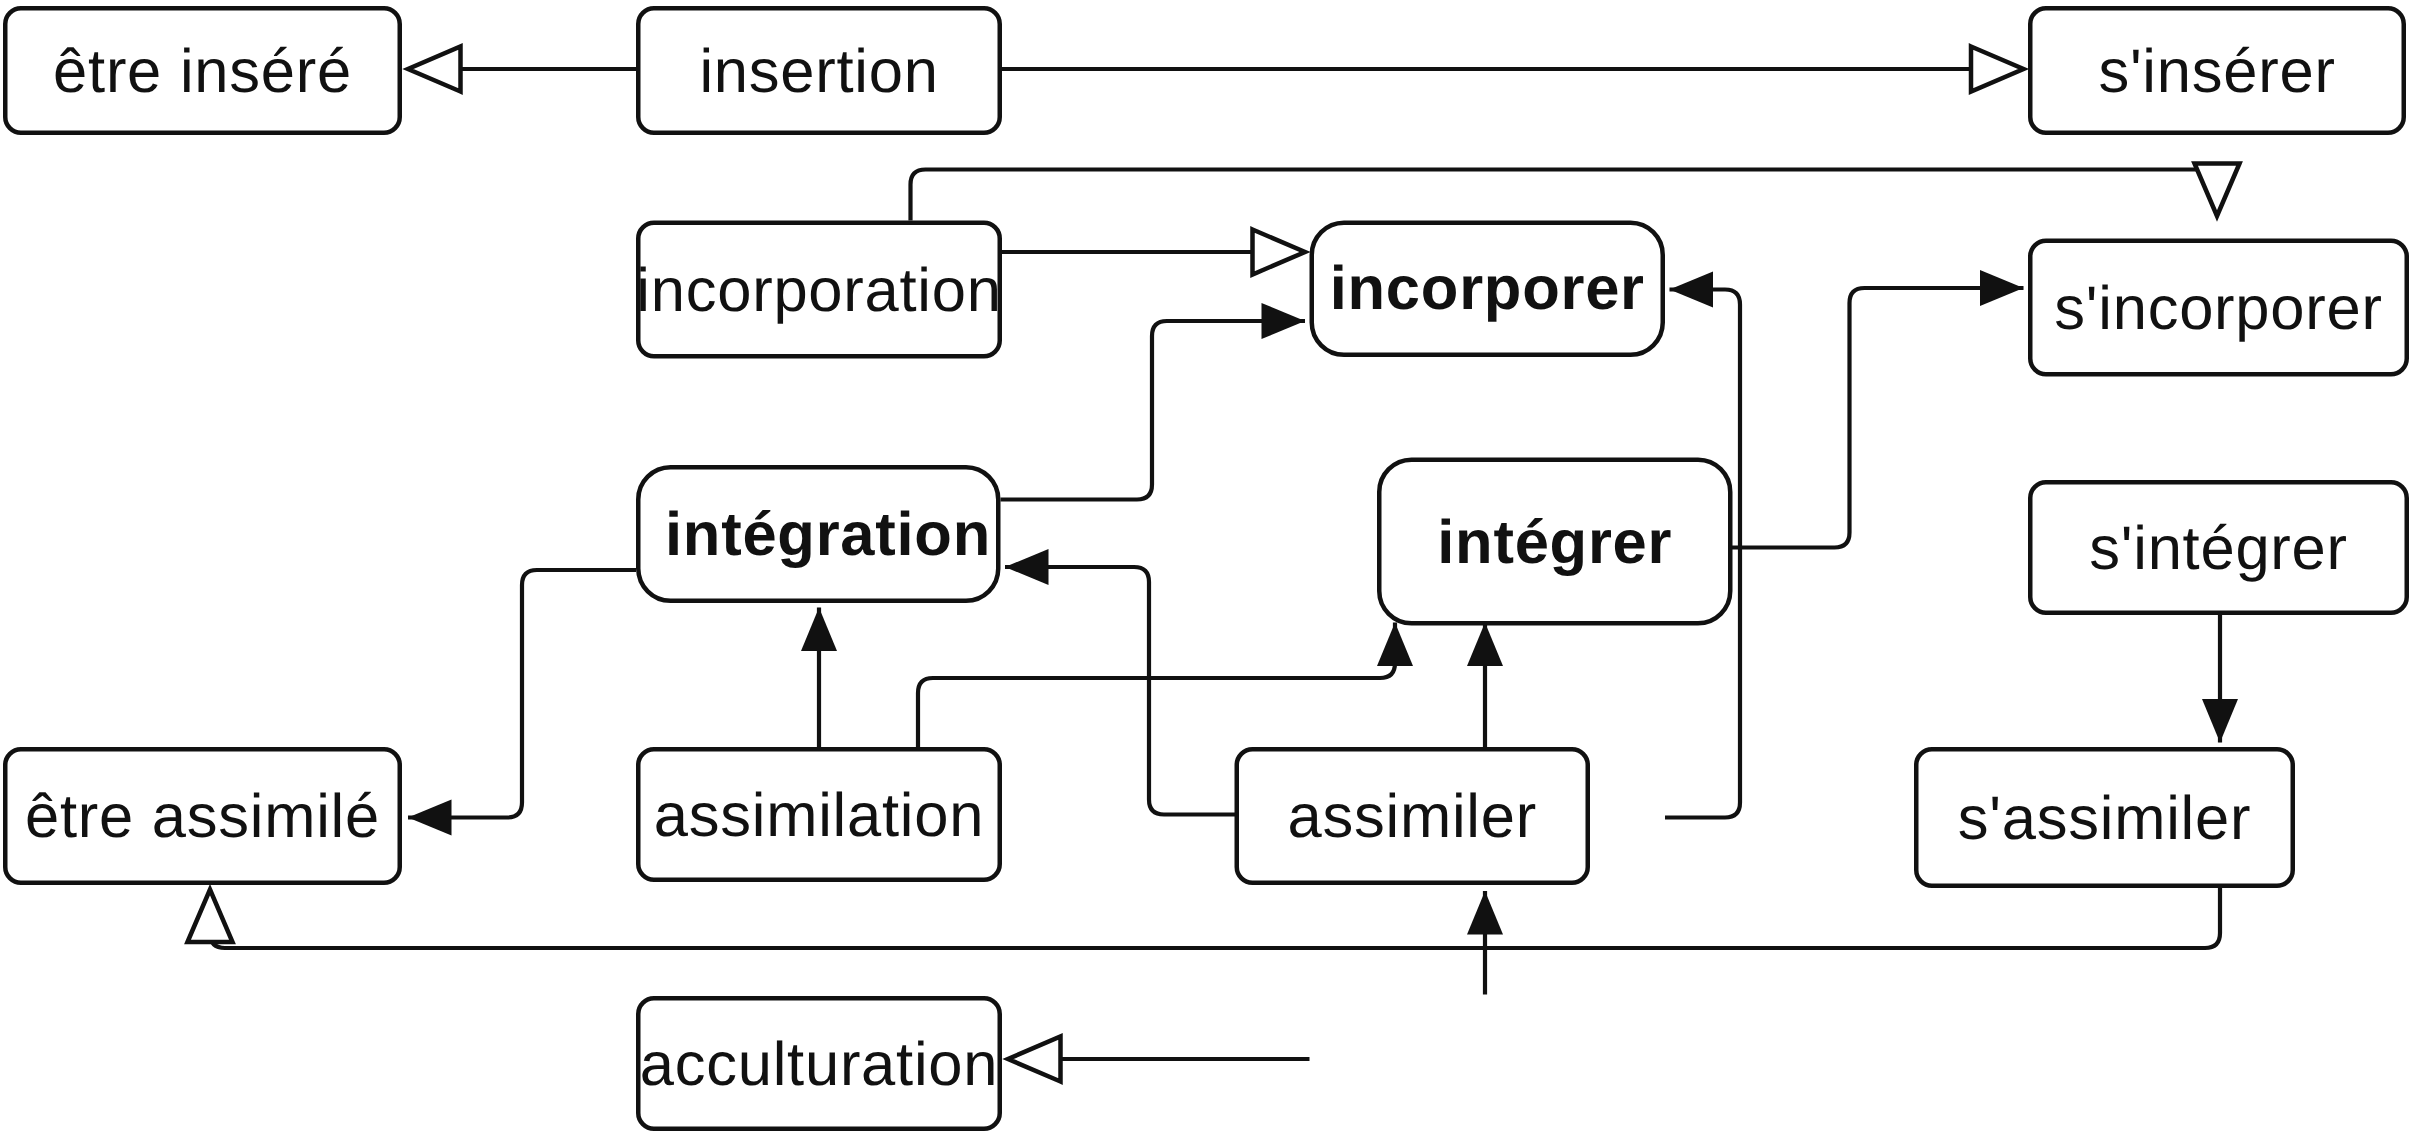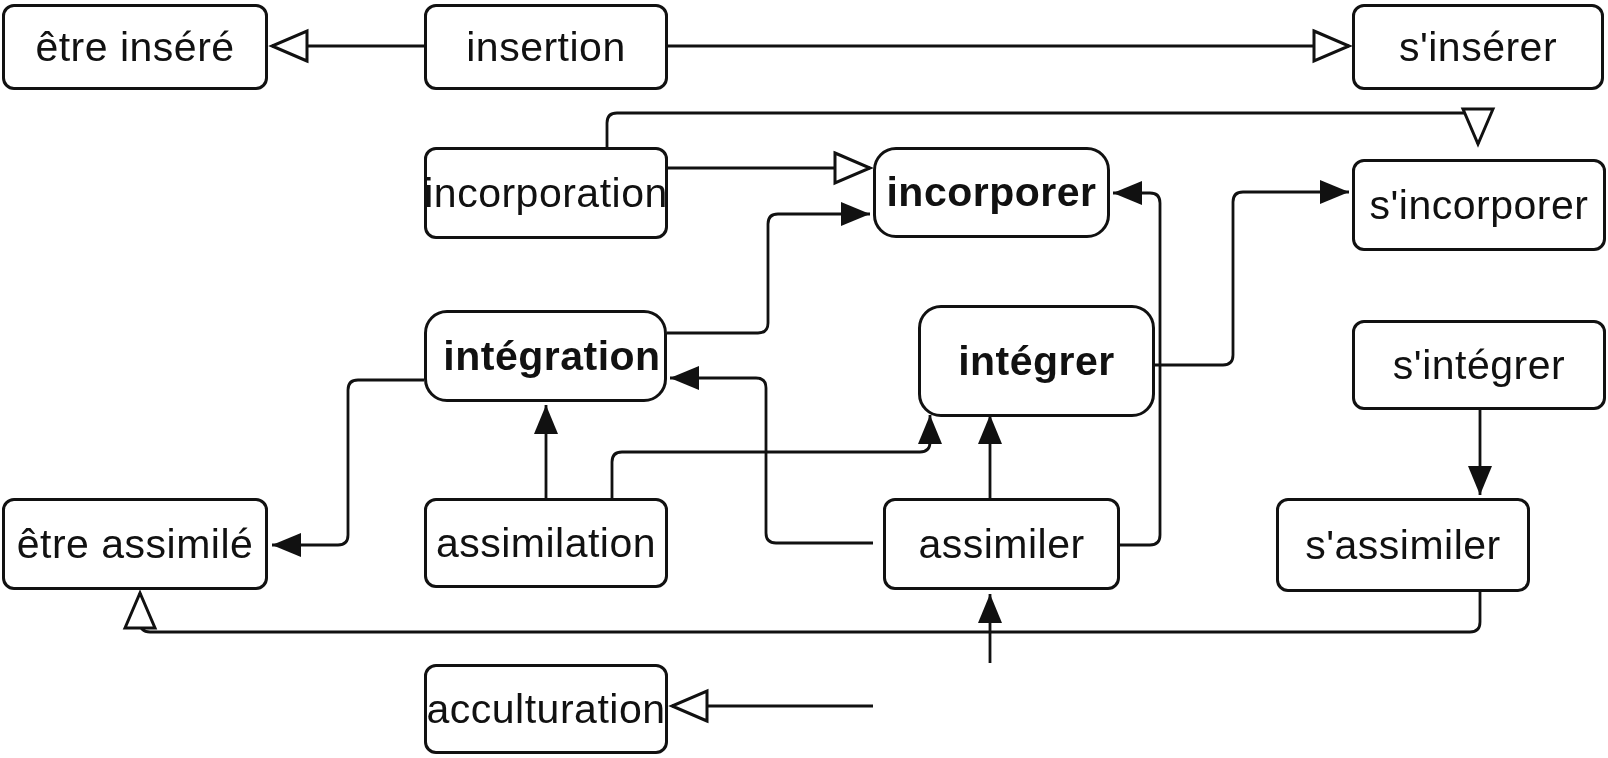--- a/index.html
+++ b/index.html
@@ -86,18 +86,18 @@
   <div class="node" style="left:424px; top:147px; width:244px; height:92px;">incorporation</div>
   <div class="node bold" style="left:873px; top:147px; width:237px; height:91px;">incorporer</div>
   <div class="node" style="left:1352px;top:147px; width:254px; height:92px;margin-top:12px;">s'incorporer</div>
 
   <div class="node bold" style="left:424px; top:310px; width:243px; height:92px;padding-left:13px;">intégration</div>
   <div class="node bold" style="left:873px; top:305px; width:237px; height:112px;margin-left:45px;">intégrer</div>
   <div class="node" style="left:1352px;top:320px; width:254px; height:90px;">s'intégrer</div>
 
   <div class="node" style="left:424px; top:498px; width:244px; height:90px;">assimilation</div>
   <div class="node" style="left:2px;   top:498px; width:266px; height:92px;">être assimilé</div>
-  <div class="node" style="left:883px; top:498px; width:237px; height:92px;">assimiler</div>
+  <div class="node" style="left:823px; top:498px; width:237px; height:92px;">assimiler</div>
   <div class="node" style="left:1276px;top:498px; width:254px; height:94px;">s'assimiler</div>
 
   <div class="node" style="left:424px; top:664px; width:244px; height:90px;">acculturation</div>
 
 </div>
 
 </body></html>

